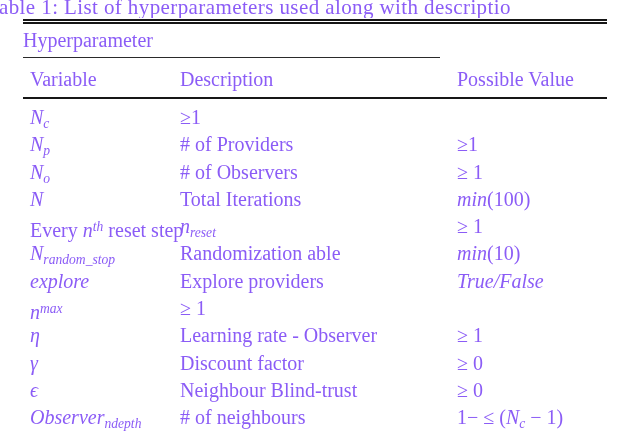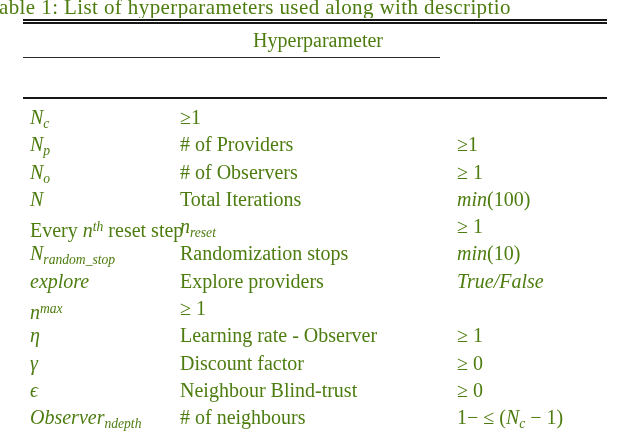--- a/index.html
+++ b/index.html
@@ -3,21 +3,21 @@
 <meta charset="utf-8">
 <style>
   html, body { margin: 0; padding: 0; background: #ffffff; }
   .page {
     position: relative;
     width: 640px;
     height: 439px;
     background: #ffffff;
     overflow: hidden;
     font-family: "Liberation Serif", "DejaVu Serif", serif;
-    color: #4d7c0f;
+    color: #8b5cf6;
   }
   .caption {
     position: absolute;
     top: -4px;
     left: -1px;
     width: 642px;
     font-size: 21px;
     line-height: 22px;
     white-space: nowrap;
     letter-spacing: 0.4px;
@@ -41,21 +41,21 @@
     top: 97px;
     width: 584px;
     height: 1.6px;
     background: #161616;
   }
   .group-header {
     position: absolute;
     top: 27px;
     left: 23px;
     width: 360px;
-    text-align: right;
+    text-align: left;
     font-size: 20px;
     line-height: 26px;
   }
   .grid-row {
     display: grid;
     grid-template-columns: 150px 277px 1fr;
     padding-left: 7px;
     box-sizing: border-box;
   }
   .hdr-row {
@@ -80,20 +80,25 @@
   .sup { font-style: italic; font-size: 0.68em; vertical-align: 0.45em; }
 </style>
 </head>
 <body>
 
 <div class="page">
   <div class="caption">able 1: List of hyperparameters used along with descriptio</div>
   <div class="rule toprule"></div>
   <div class="group-header">Hyperparameter</div>
   <div class="rule cmidrule"></div>
+  <div class="hdr-row grid-row">
+    <div class="cell">Variable</div>
+    <div class="cell">Description</div>
+    <div class="cell">Possible Value</div>
+  </div>
   <div class="rule midrule"></div>
   <div class="rows">
       <div class="row grid-row">
         <div class="cell"><span class="i">N</span><span class="sub">c</span></div>
         <div class="cell"><span>≥1</span></div>
       </div>
       <div class="row grid-row">
         <div class="cell"><span class="i">N</span><span class="sub">p</span></div>
         <div class="cell"><span># of Providers</span></div>
         <div class="cell"><span>≥1</span></div>
@@ -108,21 +113,21 @@
         <div class="cell"><span>Total Iterations</span></div>
         <div class="cell"><span class="i">min</span><span>(100)</span></div>
       </div>
       <div class="row grid-row">
         <div class="cell"><span>Every </span><span class="i">n</span><span class="sup">th</span><span> reset step</span></div>
         <div class="cell"><span class="i">n</span><span class="sub">reset</span></div>
         <div class="cell"><span>≥ 1</span></div>
       </div>
       <div class="row grid-row">
         <div class="cell"><span class="i">N</span><span class="sub">random_stop</span></div>
-        <div class="cell"><span>Randomization stops</span></div>
+        <div class="cell"><span>Randomization able</span></div>
         <div class="cell"><span class="i">min</span><span>(10)</span></div>
       </div>
       <div class="row grid-row">
         <div class="cell"><span class="i">explore</span></div>
         <div class="cell"><span>Explore providers</span></div>
         <div class="cell"><span class="i">True/False</span></div>
       </div>
       <div class="row grid-row">
         <div class="cell"><span class="i">n</span><span class="sup">max</span></div>
         <div class="cell"><span>≥ 1</span></div>

